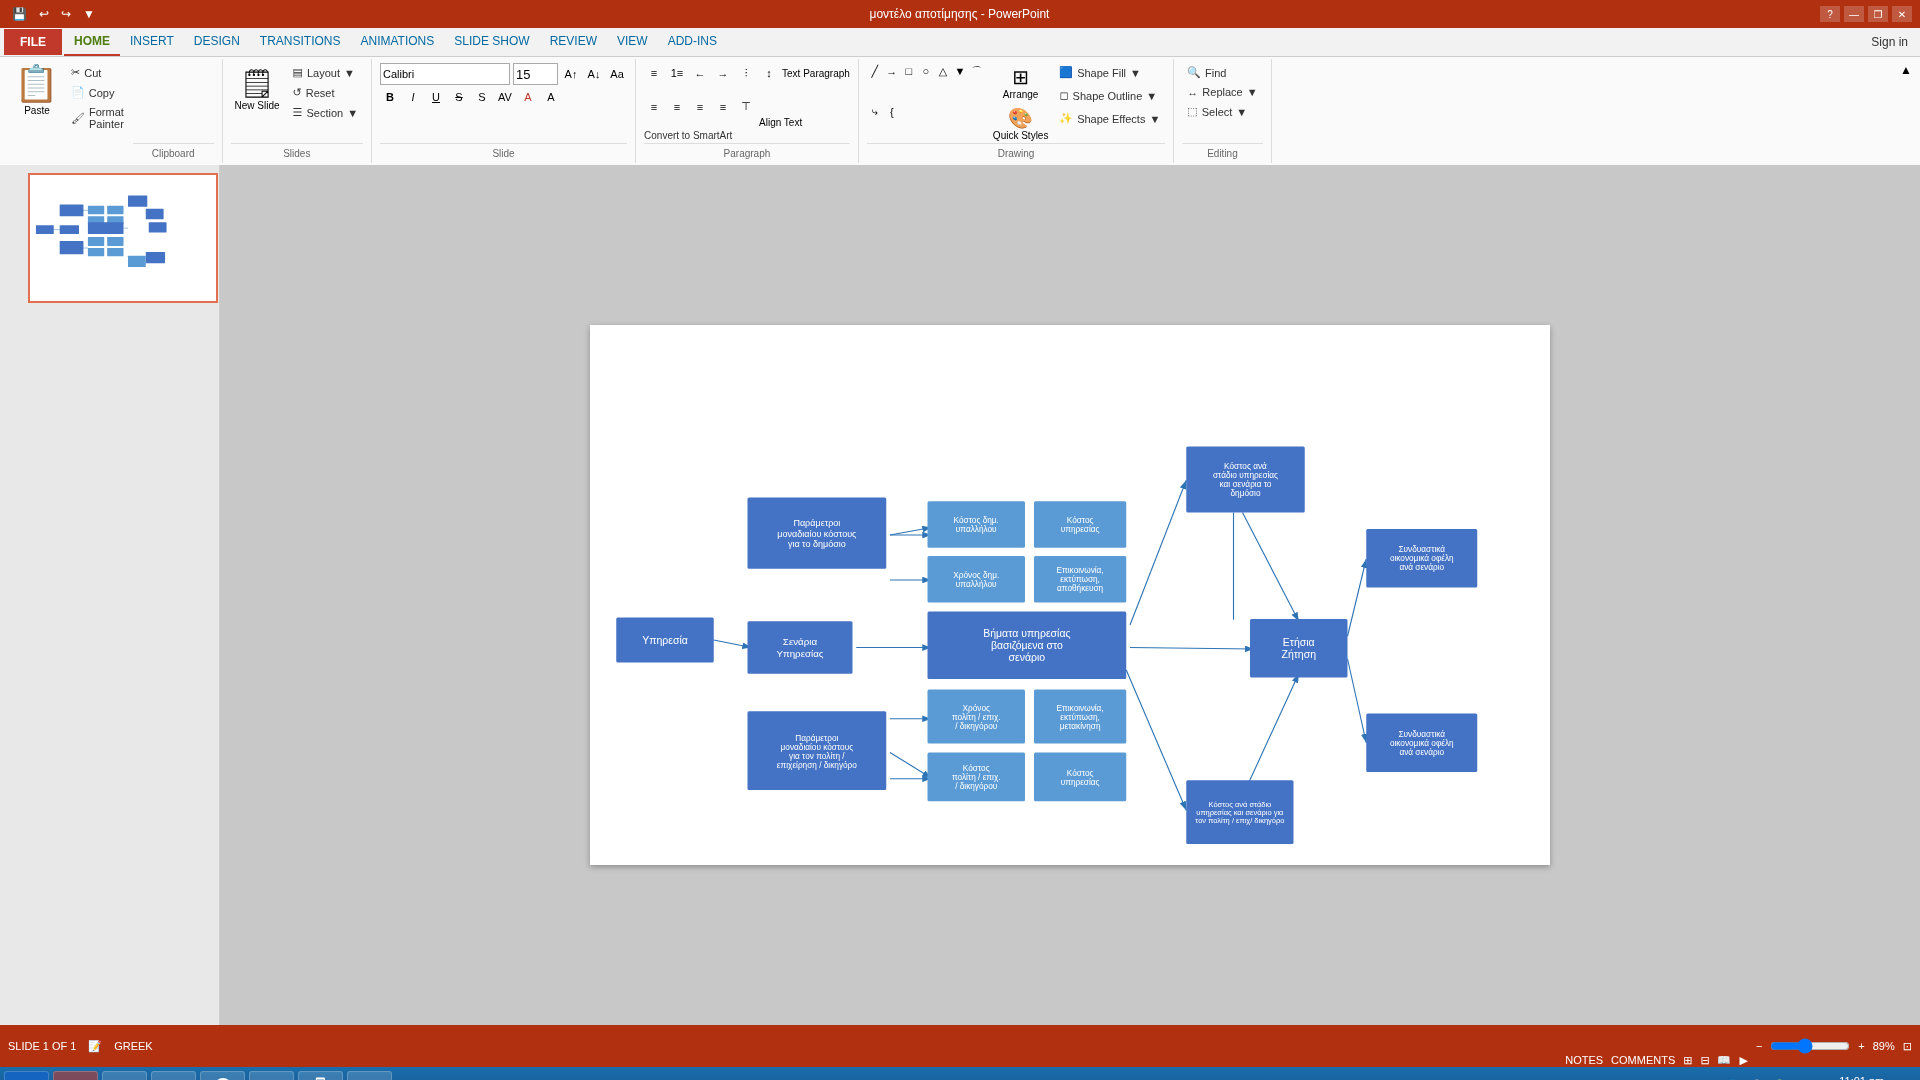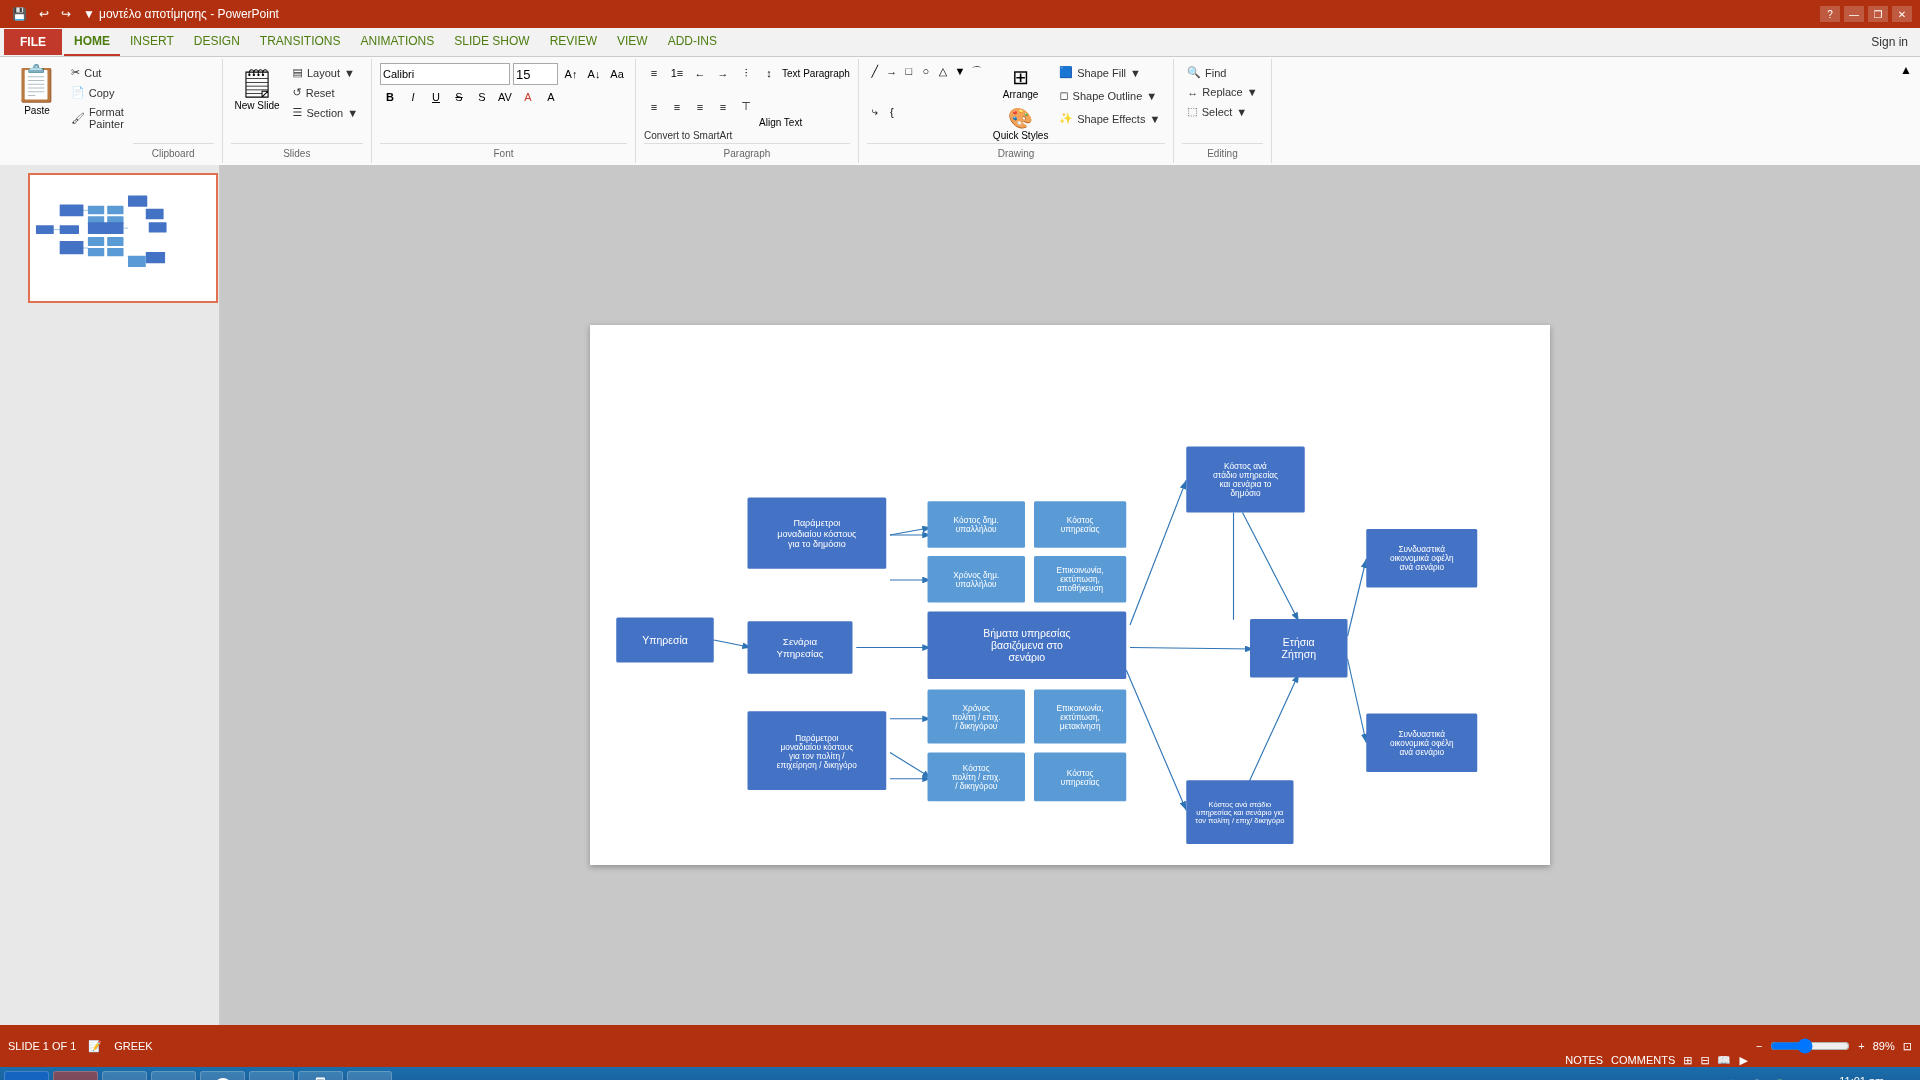--- a/index.html
+++ b/index.html
@@ -8,21 +8,21 @@
     
     #titlebar {
       height: 28px;
       background: #b03010;
       display: flex;
       align-items: center;
       justify-content: space-between;
       padding: 0 8px;
       color: white;
     }
-    #titlebar .title { flex: 1; font-size: 12px; }
+    #titlebar .title { flex: 1; text-align: center; font-size: 12px; }
     #titlebar .win-controls { display: flex; gap: 4px; }
     #titlebar .win-btn { width: 20px; height: 16px; background: rgba(255,255,255,0.2); border: none; color: white; font-size: 10px; cursor: pointer; display: flex; align-items: center; justify-content: center; }
     #titlebar .quick-access { display: flex; align-items: center; gap: 4px; }
     #titlebar .qa-btn { background: transparent; border: none; color: white; cursor: pointer; padding: 2px 4px; font-size: 12px; }
     #ribbon-tabs {
       display: flex;
       align-items: center;
       background: #f2f2f2;
       padding: 0 4px;
       border-bottom: 1px solid #ccc;
@@ -33,21 +33,21 @@
       padding: 6px 16px;
       font-size: 12px;
       font-weight: bold;
       cursor: pointer;
       margin-right: 2px;
     }
     .ribbon-tab {
       padding: 6px 10px;
       font-size: 12px;
       cursor: pointer;
-      color: #4d7c0f;
+      color: #0369a1;
       border-bottom: 2px solid transparent;
     }
     .ribbon-tab.active {
       border-bottom: 2px solid #c0392b;
       color: #4d7c0f;
       font-weight: bold;
     }
     .sign-in { margin-left: auto; font-size: 12px; color: #333; padding: 4px 8px; cursor: pointer; }
 
     #ribbon-content {
@@ -302,21 +302,21 @@
     <div class="font-row">
       <button class="font-btn bold">B</button>
       <button class="font-btn italic">I</button>
       <button class="font-btn underline">U</button>
       <button class="font-btn" style="text-decoration:line-through;">S</button>
       <button class="font-btn">S</button>
       <button class="font-btn">AV</button>
       <button class="font-btn" style="color:#c0392b;">A</button>
       <button class="font-btn">A</button>
     </div>
-    <div class="ribbon-group-label">Font</div>
+    <div class="ribbon-group-label">Slide</div>
   </div>
 
   <div class="ribbon-group" style="flex-direction:column; min-width:200px;">
     <div class="font-row">
       <button class="font-btn">≡</button>
       <button class="font-btn">1≡</button>
       <button class="font-btn">←</button>
       <button class="font-btn">→</button>
       <button class="font-btn">⫶</button>
       <button class="font-btn">↕</button>

